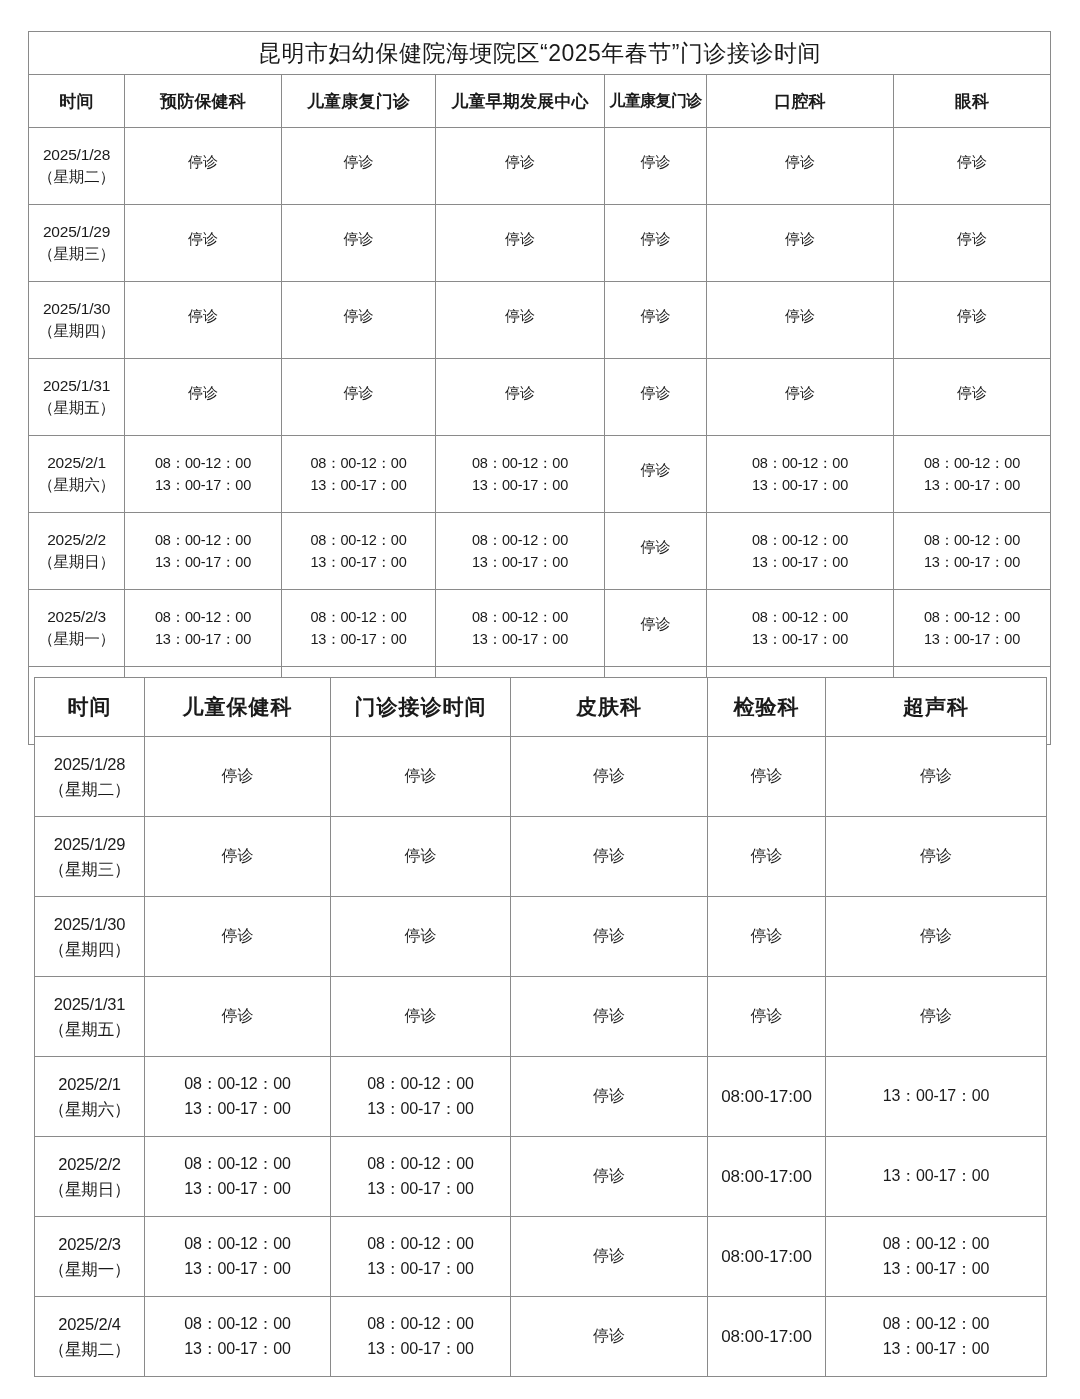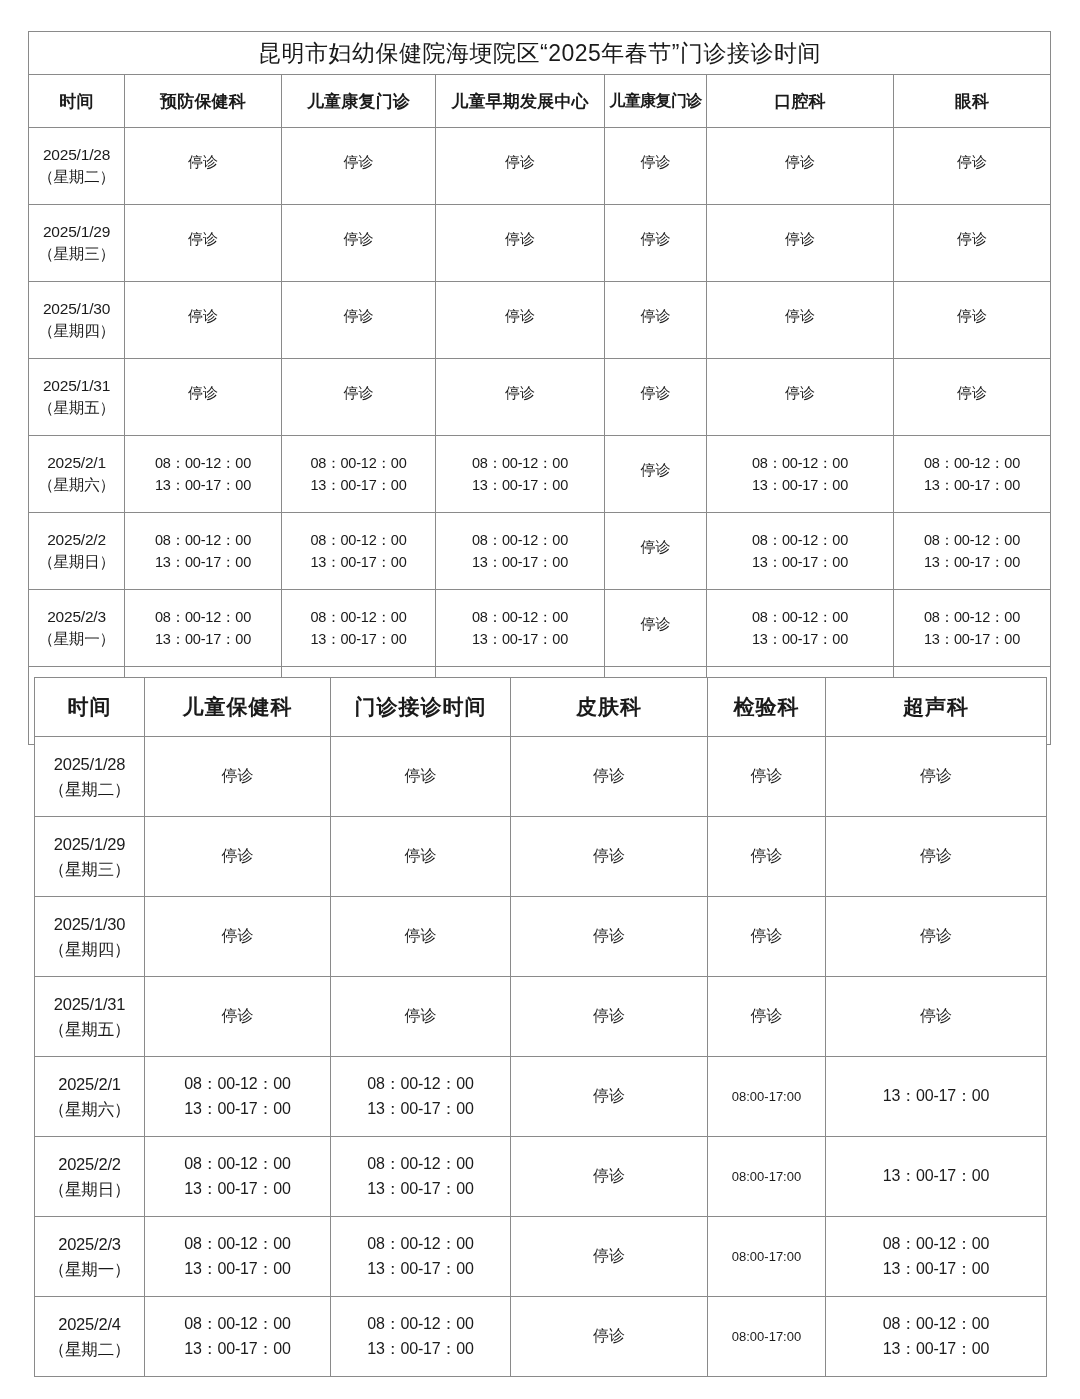--- a/index.html
+++ b/index.html
@@ -120,21 +120,21 @@
   }
   .t2 td.closed {
     font-size: 16px;
   }
   .t2 td.hours {
     font-size: 16px;
     line-height: 1.55;
     letter-spacing: -0.2px;
   }
   .t2 td.hours-plain {
-    font-size: 13px;
+    font-size: 17px;
     letter-spacing: 0px;
   }
 
   .line2 { display: block; }
 </style>
 </head>
 <body>
 
 <div class="page">
 

